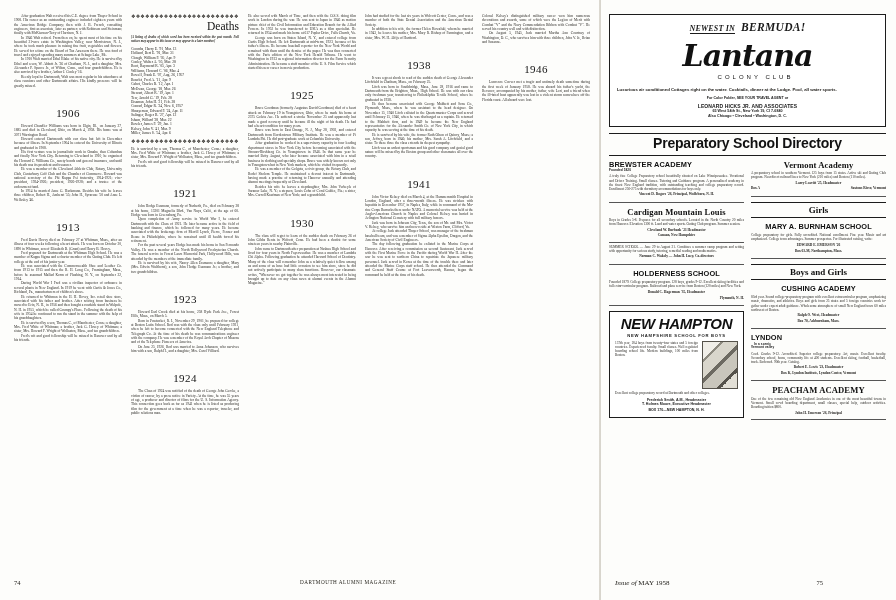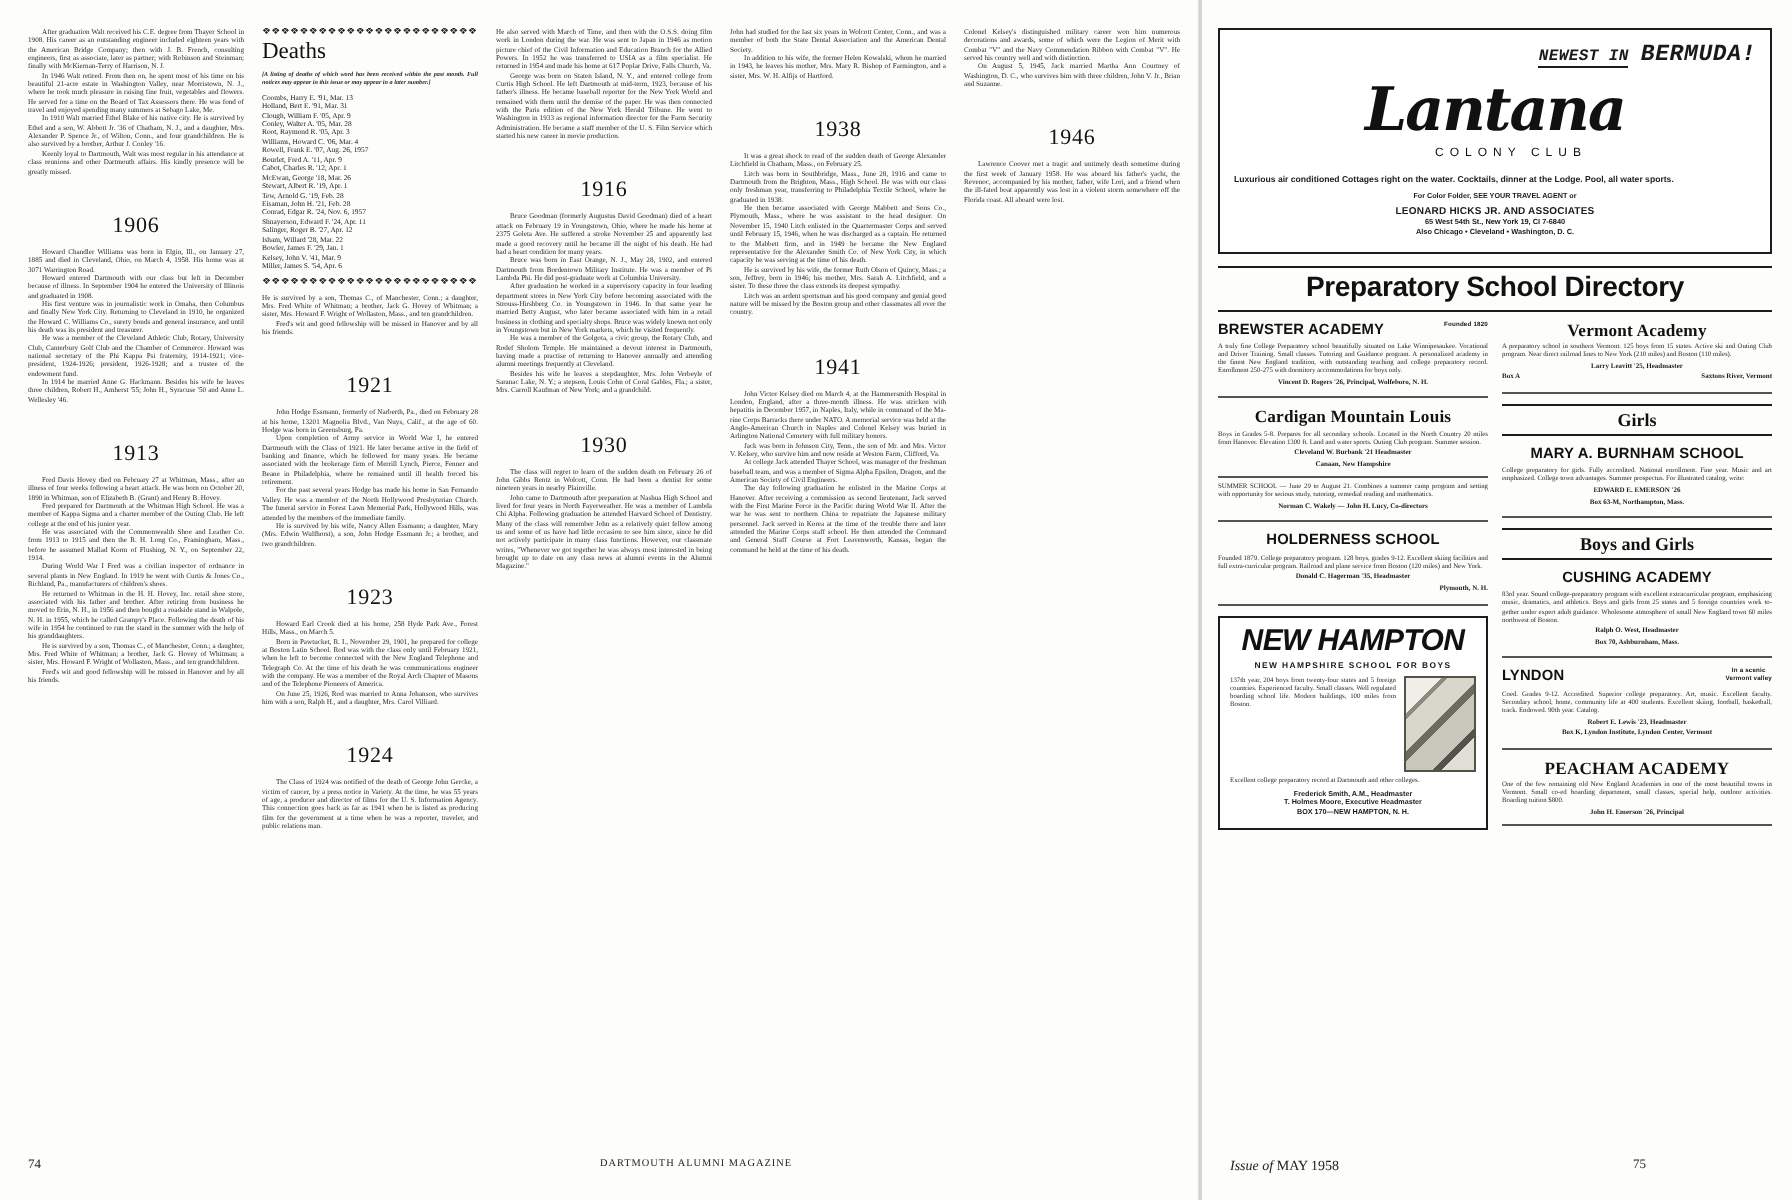--- a/index.html
+++ b/index.html
@@ -32,39 +32,39 @@
     letter-spacing:.4px;
   }
 
   
   .deaths-rule{
     height:5px;margin:0 0 1px 0;overflow:hidden;
     font-size:5px;line-height:5px;letter-spacing:.2px;color:#2a2824;
     white-space:nowrap;text-align:center;
   }
   .deaths-title{
-    text-align:left;font-size:11.5px;line-height:13px;margin:1px 0 3px;
+    text-align:right;font-size:11.5px;line-height:13px;margin:1px 0 3px;
     color:#111;
   }
   .deaths-note{
     font-size:3.1px;line-height:3.8px;text-align:justify;color:#2a2824;
     font-style:italic;font-weight:bold;margin:0 0 3px 0;
   }
   .deaths-list{font-size:3.7px;line-height:4.45px;color:#23211d;}
   .deaths-list div{white-space:nowrap;overflow:hidden;}
 
   
   .ad{box-sizing:border-box;background:#fff;}
   .ad-bermuda{
     border:1.4px solid #1c1c1c;padding:6px 7px 7px;margin:0 0 6px 0;
     text-align:center;
   }
   .berm-top{
-    display:flex;align-items:baseline;justify-content:flex-end;gap:6px;
-    font-family:Liberation Mono, monospace;
+    display:flex;align-items:baseline;justify-content:center;gap:6px;
+    font-family:Liberation Serif, serif;
   }
   .berm-newest{font-size:8px;font-style:italic;font-weight:bold;
     border-bottom:1px solid #1c1c1c;letter-spacing:.2px;}
   .berm-berm{font-size:11.5px;font-style:italic;font-weight:bold;letter-spacing:.3px;}
   .berm-script{
     font-family:"DejaVu Serif",serif;font-style:italic;font-weight:bold;
     font-size:30px;line-height:30px;margin:7px 0 5px;letter-spacing:-1px;color:#111;
   }
   .berm-colony{
     font-family:"Liberation Sans","DejaVu Sans",sans-serif;
@@ -95,21 +95,21 @@
     margin:4px 0 5px;color:#111;
   }
   .dircols{display:flex;gap:7px;}
   .dircol{width:0;flex:1 1 0;}
 
   .sch{margin:0 0 5px;padding:0 0 5px;border-bottom:1px solid #555;}
   .sch.nb{border-bottom:none;}
   .sch-name{
     font-family:"Liberation Sans","DejaVu Sans",sans-serif;
     font-weight:bold;text-align:center;color:#111;
-    font-size:7.4px;line-height:8.4px;letter-spacing:.1px;margin:0 0 2px;
+    font-size:7.4px;line-height:8.4px;letter-spacing:.1px;margin:0 0 2px;flex-direction:column;
   }
   .sch-name.serif{font-family:"Liberation Serif","DejaVu Serif",serif;font-size:8.6px;}
   .sch-name.row{display:flex;justify-content:space-between;align-items:flex-start;text-align:left;}
   .sch-founded{
     font-family:"Liberation Sans","DejaVu Sans",sans-serif;
     font-size:3.1px;line-height:3.4px;font-weight:bold;text-align:center;white-space:nowrap;
   }
   .sch-body{font-size:3.4px;line-height:4.1px;text-align:justify;color:#2a2824;}
   .sch-foot{
     font-size:3.5px;line-height:4.3px;text-align:center;font-weight:bold;color:#1e1c19;margin-top:1.5px;
@@ -244,21 +244,21 @@
         <p>On June 25, 1926, Rod was married to Anna Johanson, who survives him with a son, Ralph H., and a daughter, Mrs. Carol Villiard.</p>
 
         <div class="year">1924</div>
         <p>The Class of 1924 was notified of the death of George John Gercke, a victim of cancer, by a press notice in Variety. At the time, he was 55 years of age, a producer and director of films for the U. S. Information Agency. This connection goes back as far as 1941 when he is listed as producing film for the government at a time when he was a re­porter, traveler, and public relations man.</p>
       </div>
 
       <div class="col">
         <p class="noind">He also served with March of Time, and then with the O.S.S. doing film work in Lon­don during the war. He was sent to Japan in 1946 as motion picture chief of the Civil Information and Education Branch for the Allied Powers. In 1952 he was transferred to USIA as a film specialist. He returned in 1954 and made his home at 617 Poplar Drive, Falls Church, Va.</p>
         <p>George was born on Staten Island, N. Y., and entered college from Curtis High School. He left Dartmouth at mid-term, 1923, be­cause of his father's illness. He became base­ball reporter for the New York World and remained with them until the demise of the paper. He was then connected with the Paris edition of the New York Herald Tribune. He went to Washington in 1933 as regional information director for the Farm Security Administration. He became a staff member of the U. S. Film Service which started his new career in movie production.</p>
 
-        <div class="year">1916</div>
+        <div class="year">1925</div>
         <p>Bruce Goodman (formerly Augustus David Goodman) died of a heart attack on Febru­ary 19 in Youngstown, Ohio, where he made his home at 2375 Goleta Ave. He suffered a stroke November 25 and apparently last made a good recovery until he became ill the night of his death. He had had a heart con­dition for many years.</p>
         <p>Bruce was born in East Orange, N. J., May 28, 1902, and entered Dartmouth from Bor­dentown Military Institute. He was a mem­ber of Pi Lambda Phi. He did post-graduate work at Columbia University.</p>
         <p>After graduation he worked in a super­visory capacity in four leading department stores in New York City before becoming associated with the Strouss-Hirshberg Co. in Youngstown in 1946. In that same year he married Betty August, who later became asso­ciated with him in a retail business in cloth­ing and specialty shops. Bruce was widely known not only in Youngstown but in New York markets, which he visited frequently.</p>
         <p>He was a member of the Golgota, a civic group, the Rotary Club, and Rodef Sholom Temple. He maintained a devout interest in Dartmouth, having made a practise of re­turning to Hanover annually and attending alumni meetings frequently at Cleveland.</p>
         <p>Besides his wife he leaves a stepdaughter, Mrs. John Verbeyle of Saranac Lake, N. Y.; a stepson, Louis Cohn of Coral Gables, Fla.; a sister, Mrs. Carroll Kaufman of New York; and a grandchild.</p>
 
         <div class="year">1930</div>
         <p>The class will regret to learn of the sudden death on February 26 of John Gibbs Rentz in Wolcott, Conn. He had been a dentist for some nineteen years in nearby Plainville.</p>
         <p>John came to Dartmouth after preparation at Nashua High School and lived for four years in North Fayerweather. He was a member of Lambda Chi Alpha. Following graduation he attended Harvard School of Dentistry. Many of the class will remember John as a relatively quiet fellow among us and some of us have had little occasion to see him since, since he did not actively par­ticipate in many class functions. However, our classmate writes, "Whenever we got to­gether he was always most interested in being brought up to date on any class news at al­umni events in the Alumni Magazine."</p>
       </div>

